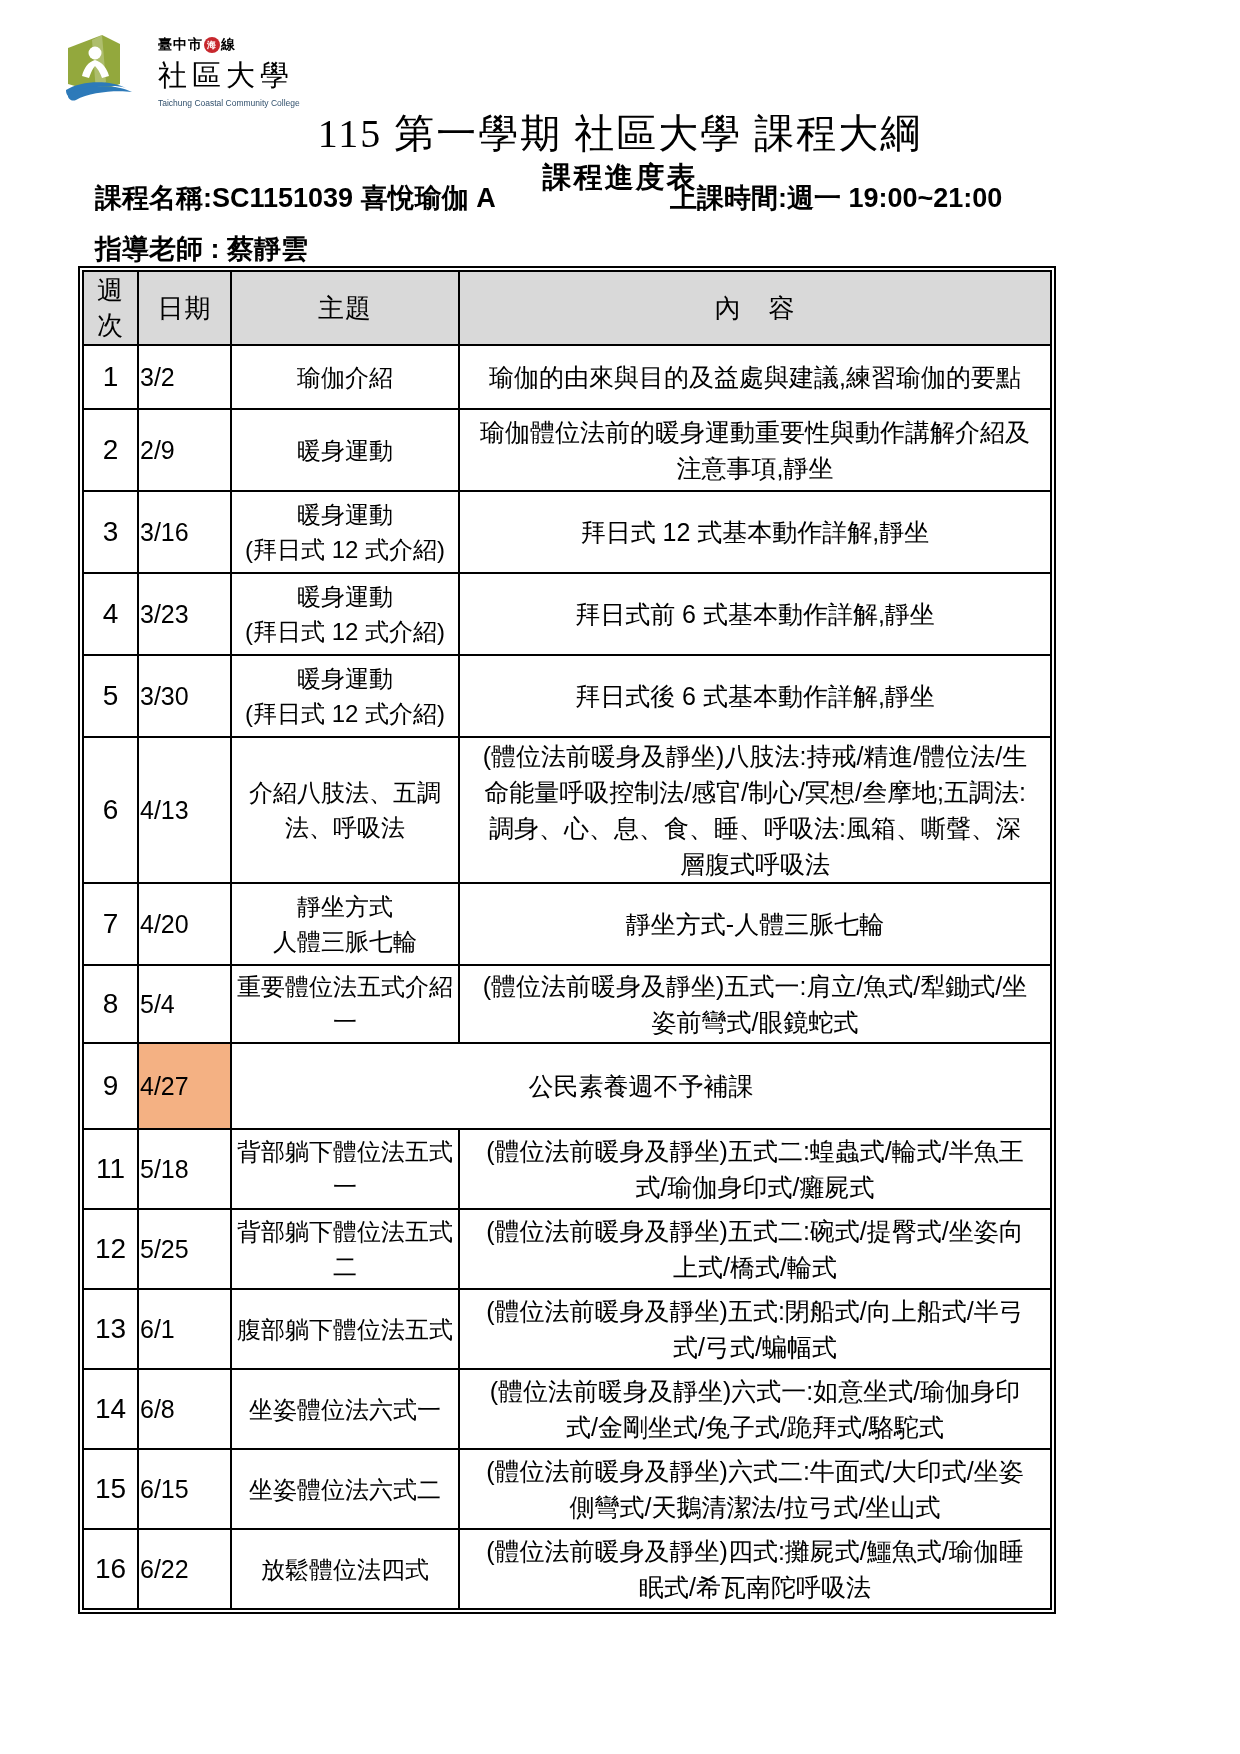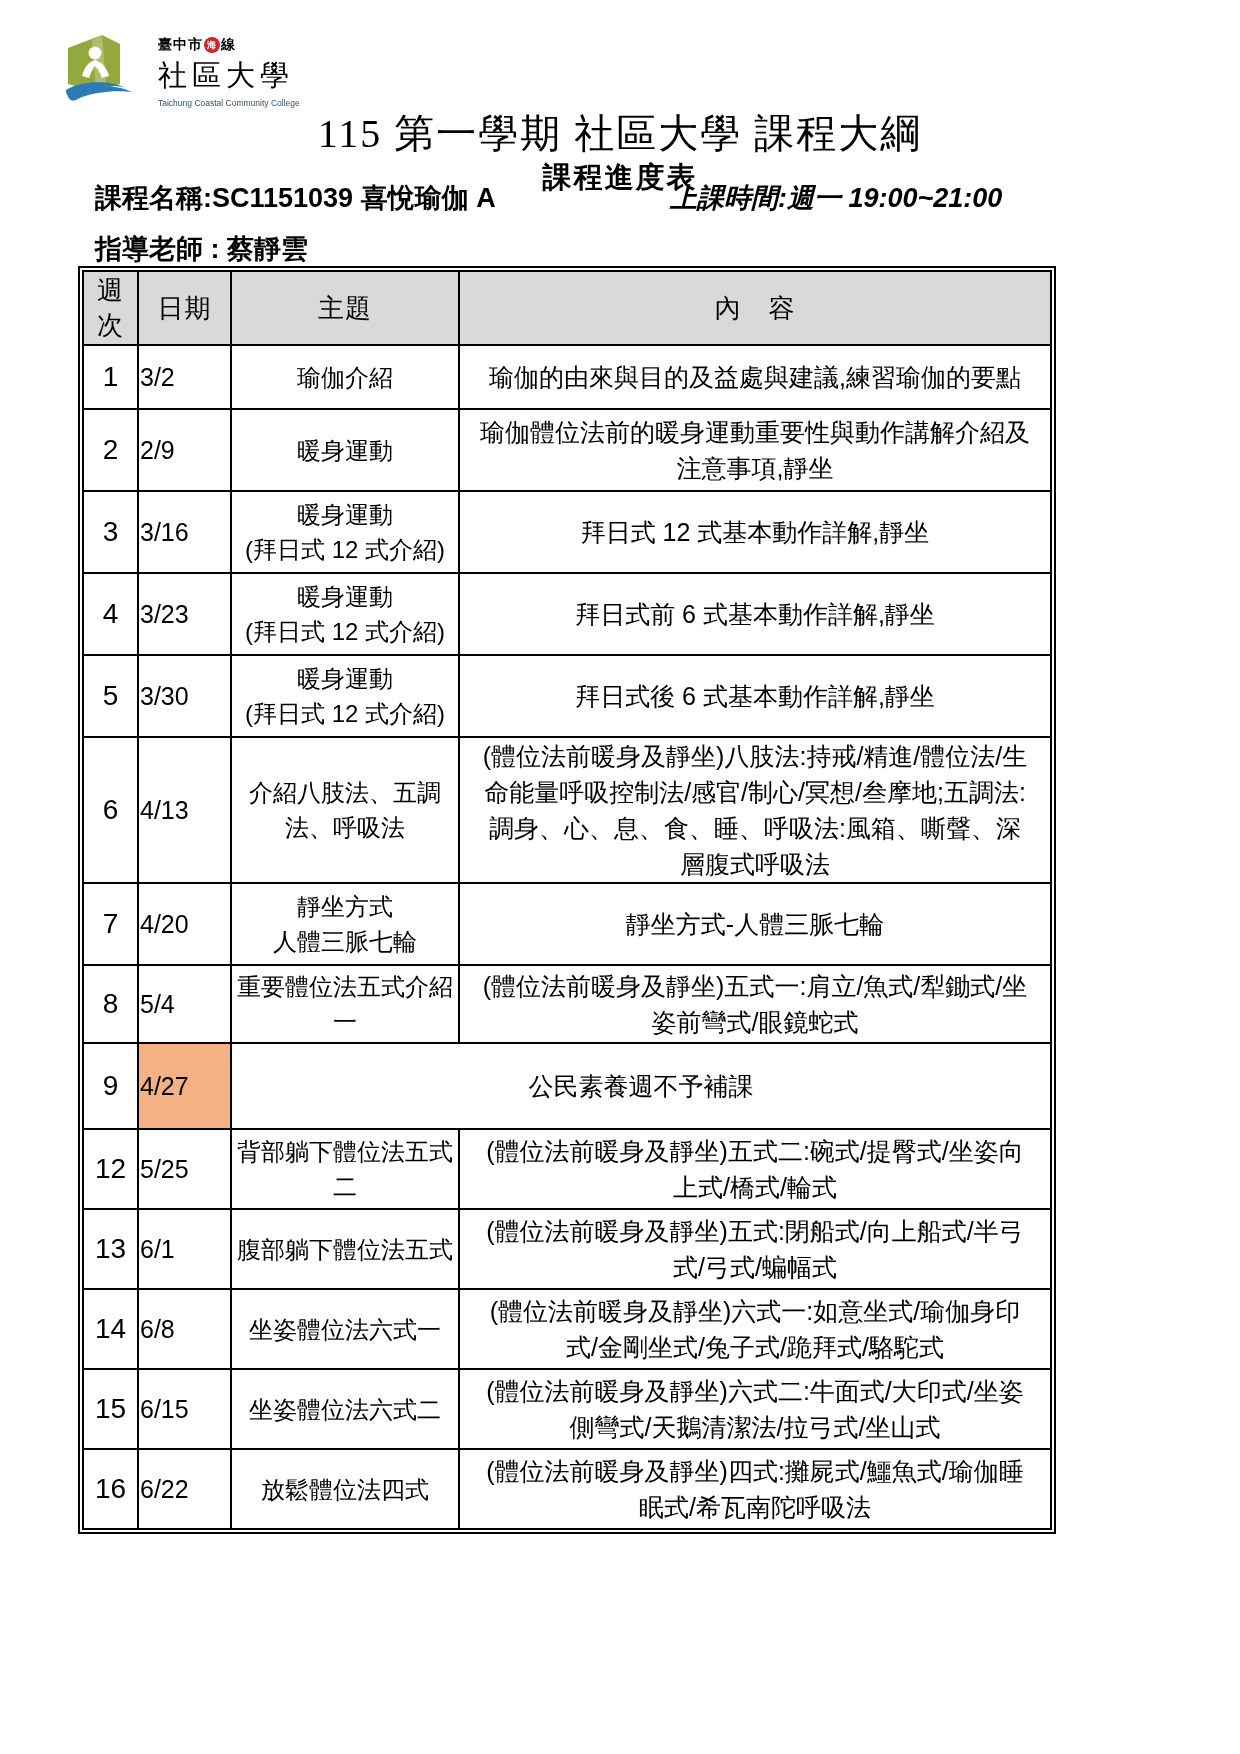--- a/index.html
+++ b/index.html
@@ -16,21 +16,21 @@
   .logo-seal{display:inline-flex;align-items:center;justify-content:center;width:16px;height:16px;border-radius:50%;
     background:#c7272d;color:#fff;font-size:9px;margin:0 1px;}
   .logo-line2{font-family:"Liberation Serif","DejaVu Serif",serif;font-size:29px;letter-spacing:5px;margin-top:2px;white-space:nowrap;}
   .logo-line3{font-size:8.5px;color:#33526e;margin-top:2px;white-space:nowrap;}
   
   .doc-title{position:absolute;top:106px;left:0;width:100%;text-align:center;
     font-family:"Liberation Serif","DejaVu Serif",serif;font-size:40px;letter-spacing:2px;}
   .doc-subtitle{position:absolute;top:158px;left:0;width:100%;text-align:center;
     font-size:29px;font-weight:bold;letter-spacing:2px;}
   .info-line1{position:absolute;top:180px;left:95px;width:1060px;font-size:27px;font-weight:bold;}
-  .info-time{position:absolute;left:575px;top:0;font-style:italic;}
+  .info-time{position:absolute;left:575px;top:0;}
   .info-line2{position:absolute;top:231px;left:95px;font-size:27px;font-weight:bold;}
   
   .table-wrap{position:absolute;left:78px;top:266px;width:970px;border:2px solid #000;padding:2px;}
   table.sched{border-collapse:collapse;table-layout:fixed;width:100%;}
   table.sched td,table.sched th{border:2px solid #000;overflow:hidden;}
   col.c-week{width:55px;}  col.c-date{width:93px;}
   col.c-topic{width:228px;} col.c-content{width:auto;}
   th.hdr{background:#d9d9d9;font-weight:normal;font-size:26px;height:40px;text-align:center;vertical-align:middle;letter-spacing:1px;}
   td.week{font-size:28px;text-align:center;vertical-align:middle;font-family:"Liberation Sans",sans-serif;}
   td.date{font-size:25px;text-align:left;vertical-align:middle;}
@@ -145,20 +145,26 @@
             <td class="date">5/4</td>
             <td class="topic">重要體位法五式介紹一</td>
             <td class="content">(體位法前暖身及靜坐)五式一:肩立/魚式/犁鋤式/坐姿前彎式/眼鏡蛇式</td>
           </tr>
           <tr style="height: 86px;">
             <td class="week">9</td>
             <td class="date hl">4/27</td>
             <td class="merged" colspan="2">公民素養週不予補課</td>
           </tr>
           <tr style="height: 80px;">
+            <td class="week">11</td>
+            <td class="date">5/18</td>
+            <td class="topic">背部躺下體位法五式一</td>
+            <td class="content">(體位法前暖身及靜坐)五式二:蝗蟲式/輪式/半魚王式/瑜伽身印式/癱屍式</td>
+          </tr>
+          <tr style="height: 80px;">
             <td class="week">12</td>
             <td class="date">5/25</td>
             <td class="topic">背部躺下體位法五式二</td>
             <td class="content">(體位法前暖身及靜坐)五式二:碗式/提臀式/坐姿向上式/橋式/輪式</td>
           </tr>
           <tr style="height: 80px;">
             <td class="week">13</td>
             <td class="date">6/1</td>
             <td class="topic">腹部躺下體位法五式</td>
             <td class="content">(體位法前暖身及靜坐)五式:閉船式/向上船式/半弓式/弓式/蝙幅式</td>

